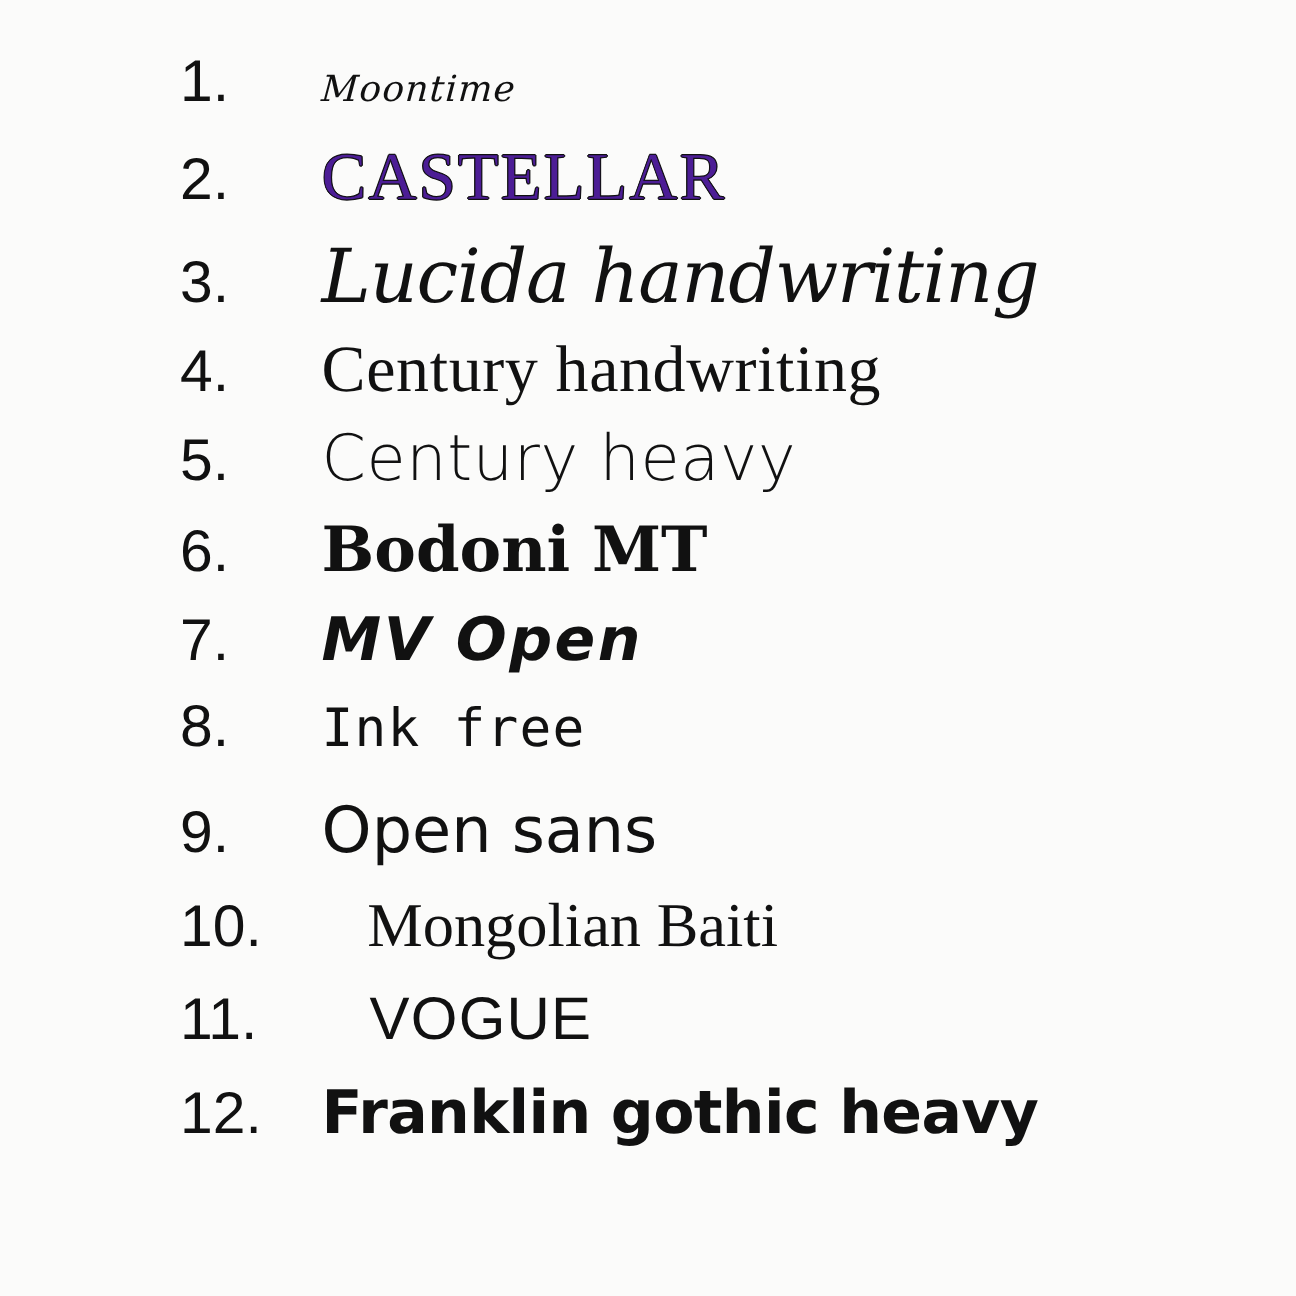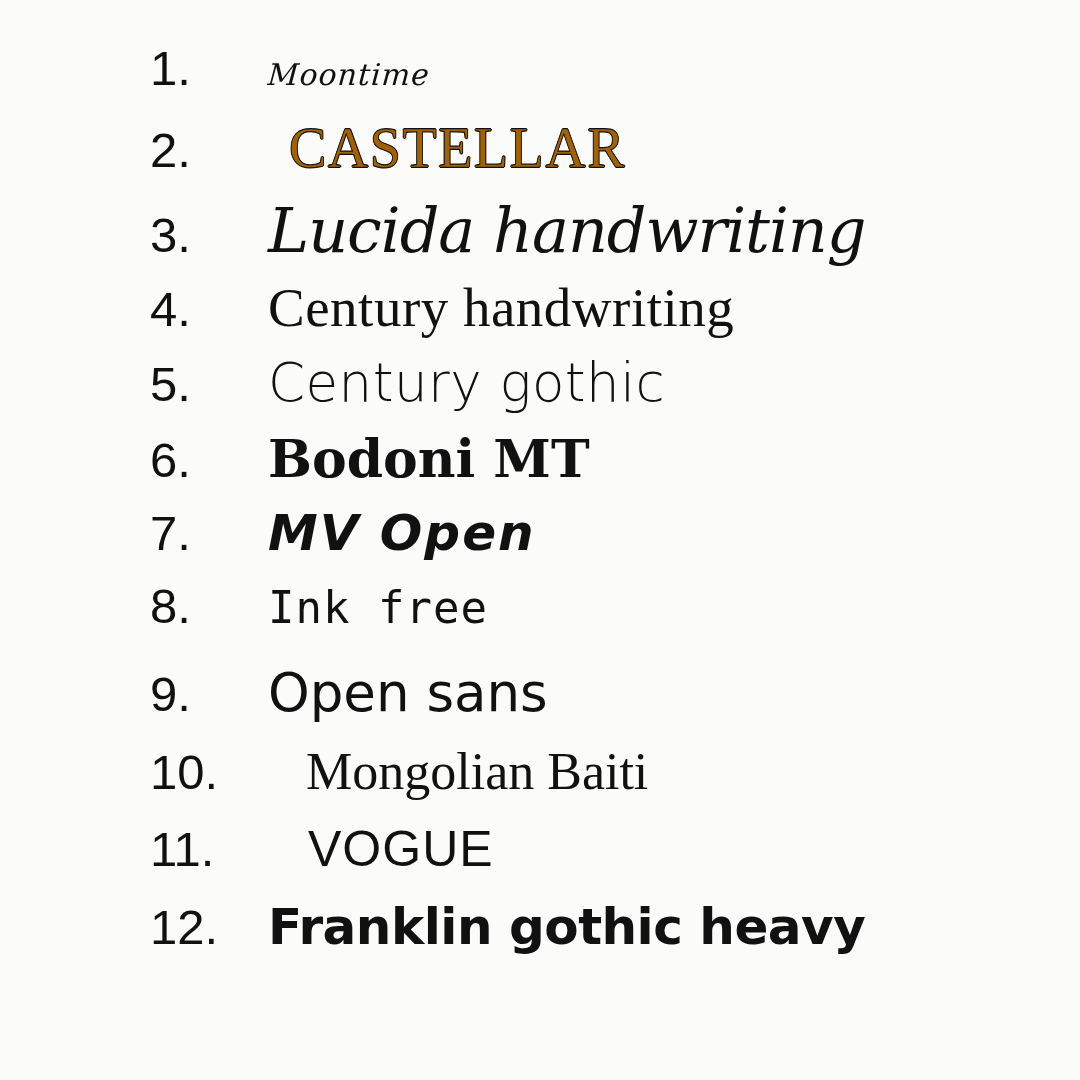--- a/index.html
+++ b/index.html
@@ -61,24 +61,23 @@
     transform: skewX(-4deg);
     display: inline-block;
   }
 
   .r2  { height: 78px; }
   .r2 .label {
     font-family: "Liberation Serif", serif;
     font-size: 56px;
     letter-spacing: 1.5px;
     -webkit-text-stroke: 0.4px #111;
-    color: #a16207;
+    color: #4c1d95;
     text-shadow:
       -0.8px 0 #111, 0.8px 0 #111, 0 -0.8px #111, 0 0.8px #111;
-    margin-left: 21px;
   }
 
   .r3  { height: 82px; }
   .r3 .label {
     font-family: "DejaVu Serif", serif;
     font-style: italic;
     font-size: 62px;
     font-weight: 400;
     letter-spacing: -1px;
   }
@@ -175,21 +174,21 @@
       <span class="label">Lucida handwriting</span>
     </div>
 
     <div class="row r4">
       <span class="num">4.</span>
       <span class="label">Century handwriting</span>
     </div>
 
     <div class="row r5">
       <span class="num">5.</span>
-      <span class="label">Century gothic</span>
+      <span class="label">Century heavy</span>
     </div>
 
     <div class="row r6">
       <span class="num">6.</span>
       <span class="label">Bodoni MT</span>
     </div>
 
     <div class="row r7">
       <span class="num">7.</span>
       <span class="label">MV Open</span>

